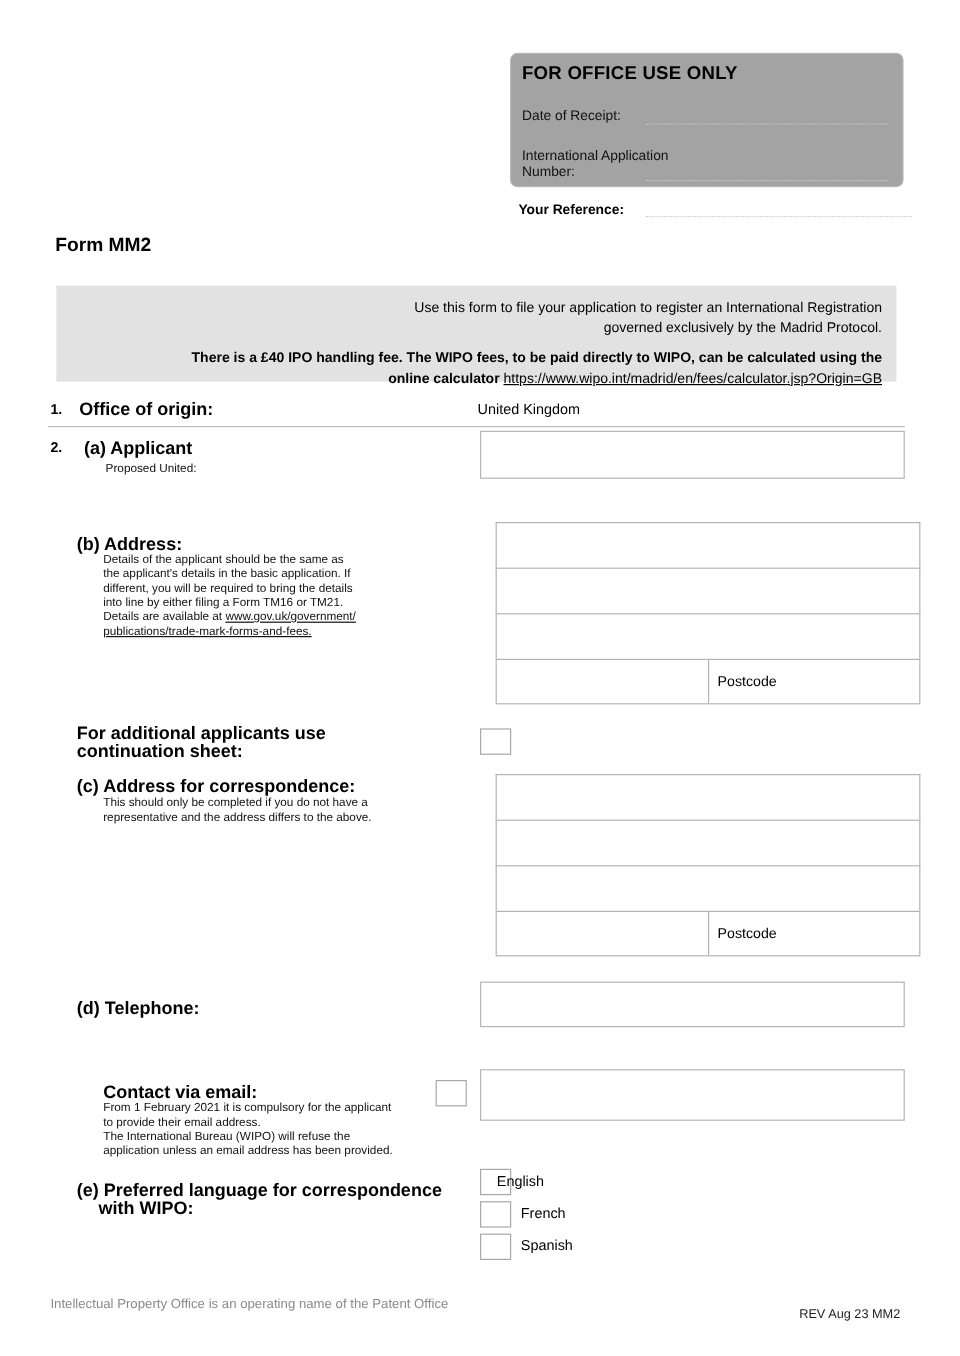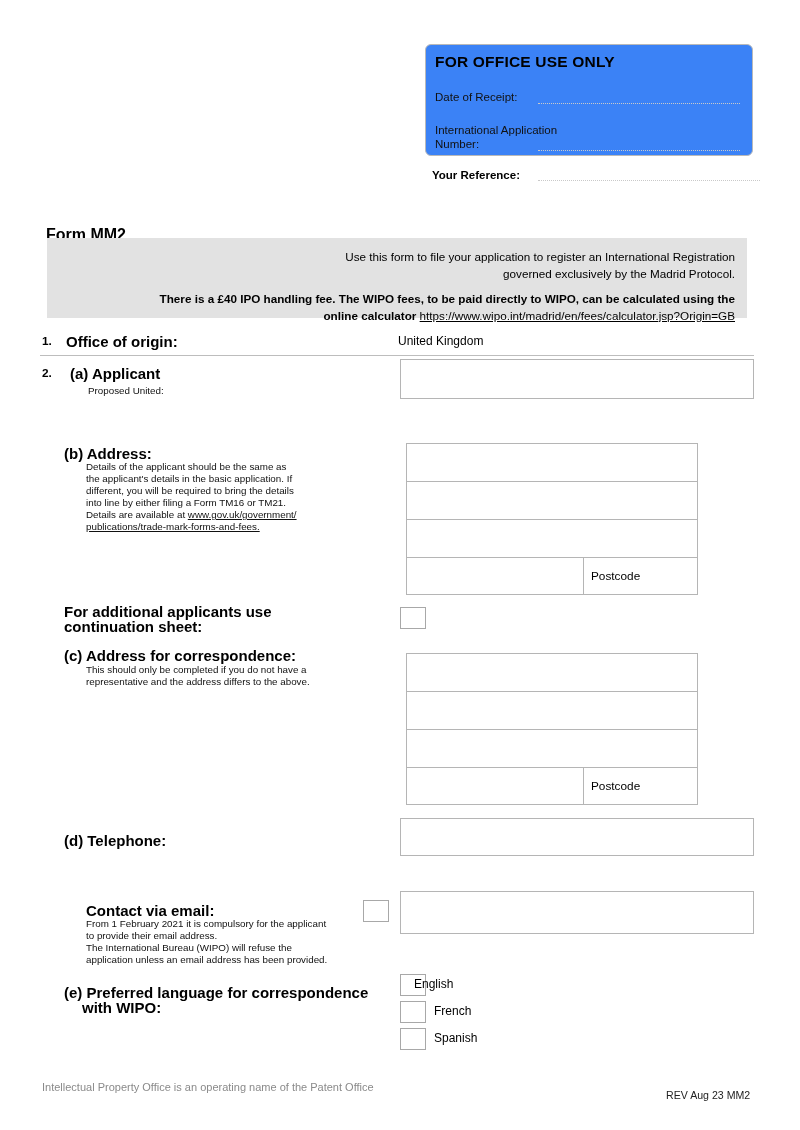--- a/index.html
+++ b/index.html
@@ -50,21 +50,21 @@
   }
   #logo-text div { white-space: nowrap; }
 
   
   #office-box {
     left: 425px; top: 44px;
     width: 328px; height: 112px;
     border: 1px solid #b9b9b9;
     border-radius: 6px;
     box-sizing: border-box;
-    background: #3b82f6;
+    background: #a3a3a3;
   }
   #office-title {
     position: absolute;
     left: 9px; top: 8px;
     font-size: 15.5px;
     font-weight: bold;
     letter-spacing: .2px;
   }
   .office-row-label {
     position: absolute;
@@ -86,21 +86,21 @@
   }
   #your-ref-note {
     left: 432px; top: 189px;
     width: 320px;
     font-size: 11.5px;
     line-height: 16px;
   }
 
   
   #form-title {
-    left: 46px; top: 226px;
+    left: 46px; top: 196px;
     font-size: 16px;
     font-weight: bold;
   }
 
   
   #banner {
     left: 47px; top: 238px;
     width: 700px; height: 80px;
     background: #e2e2e2;
   }
@@ -158,26 +158,25 @@
   .cbox {
     position: absolute;
     border: 1px solid #a8a8a8;
     box-sizing: border-box;
     background: #ffffff;
     width: 26px; height: 22px;
   }
   .addr-group { position: absolute; }
   .addr-row {
     position: absolute;
-    left: 6px;
-    width: 292px; height: 38px;
+    left: 13px;
+    width: 354px; height: 38px;
     border: 1px solid #b5b5b5;
     border-bottom: none;
     box-sizing: border-box;
-    margin-top: 8px;
   }
   .addr-row.last { border-bottom: 1px solid #b5b5b5; }
   .pc-split {
     position: absolute;
     left: 176px; top: 0;
     width: 0; height: 100%;
     border-left: 1px solid #b5b5b5;
   }
   .pc-label {
     position: absolute;

